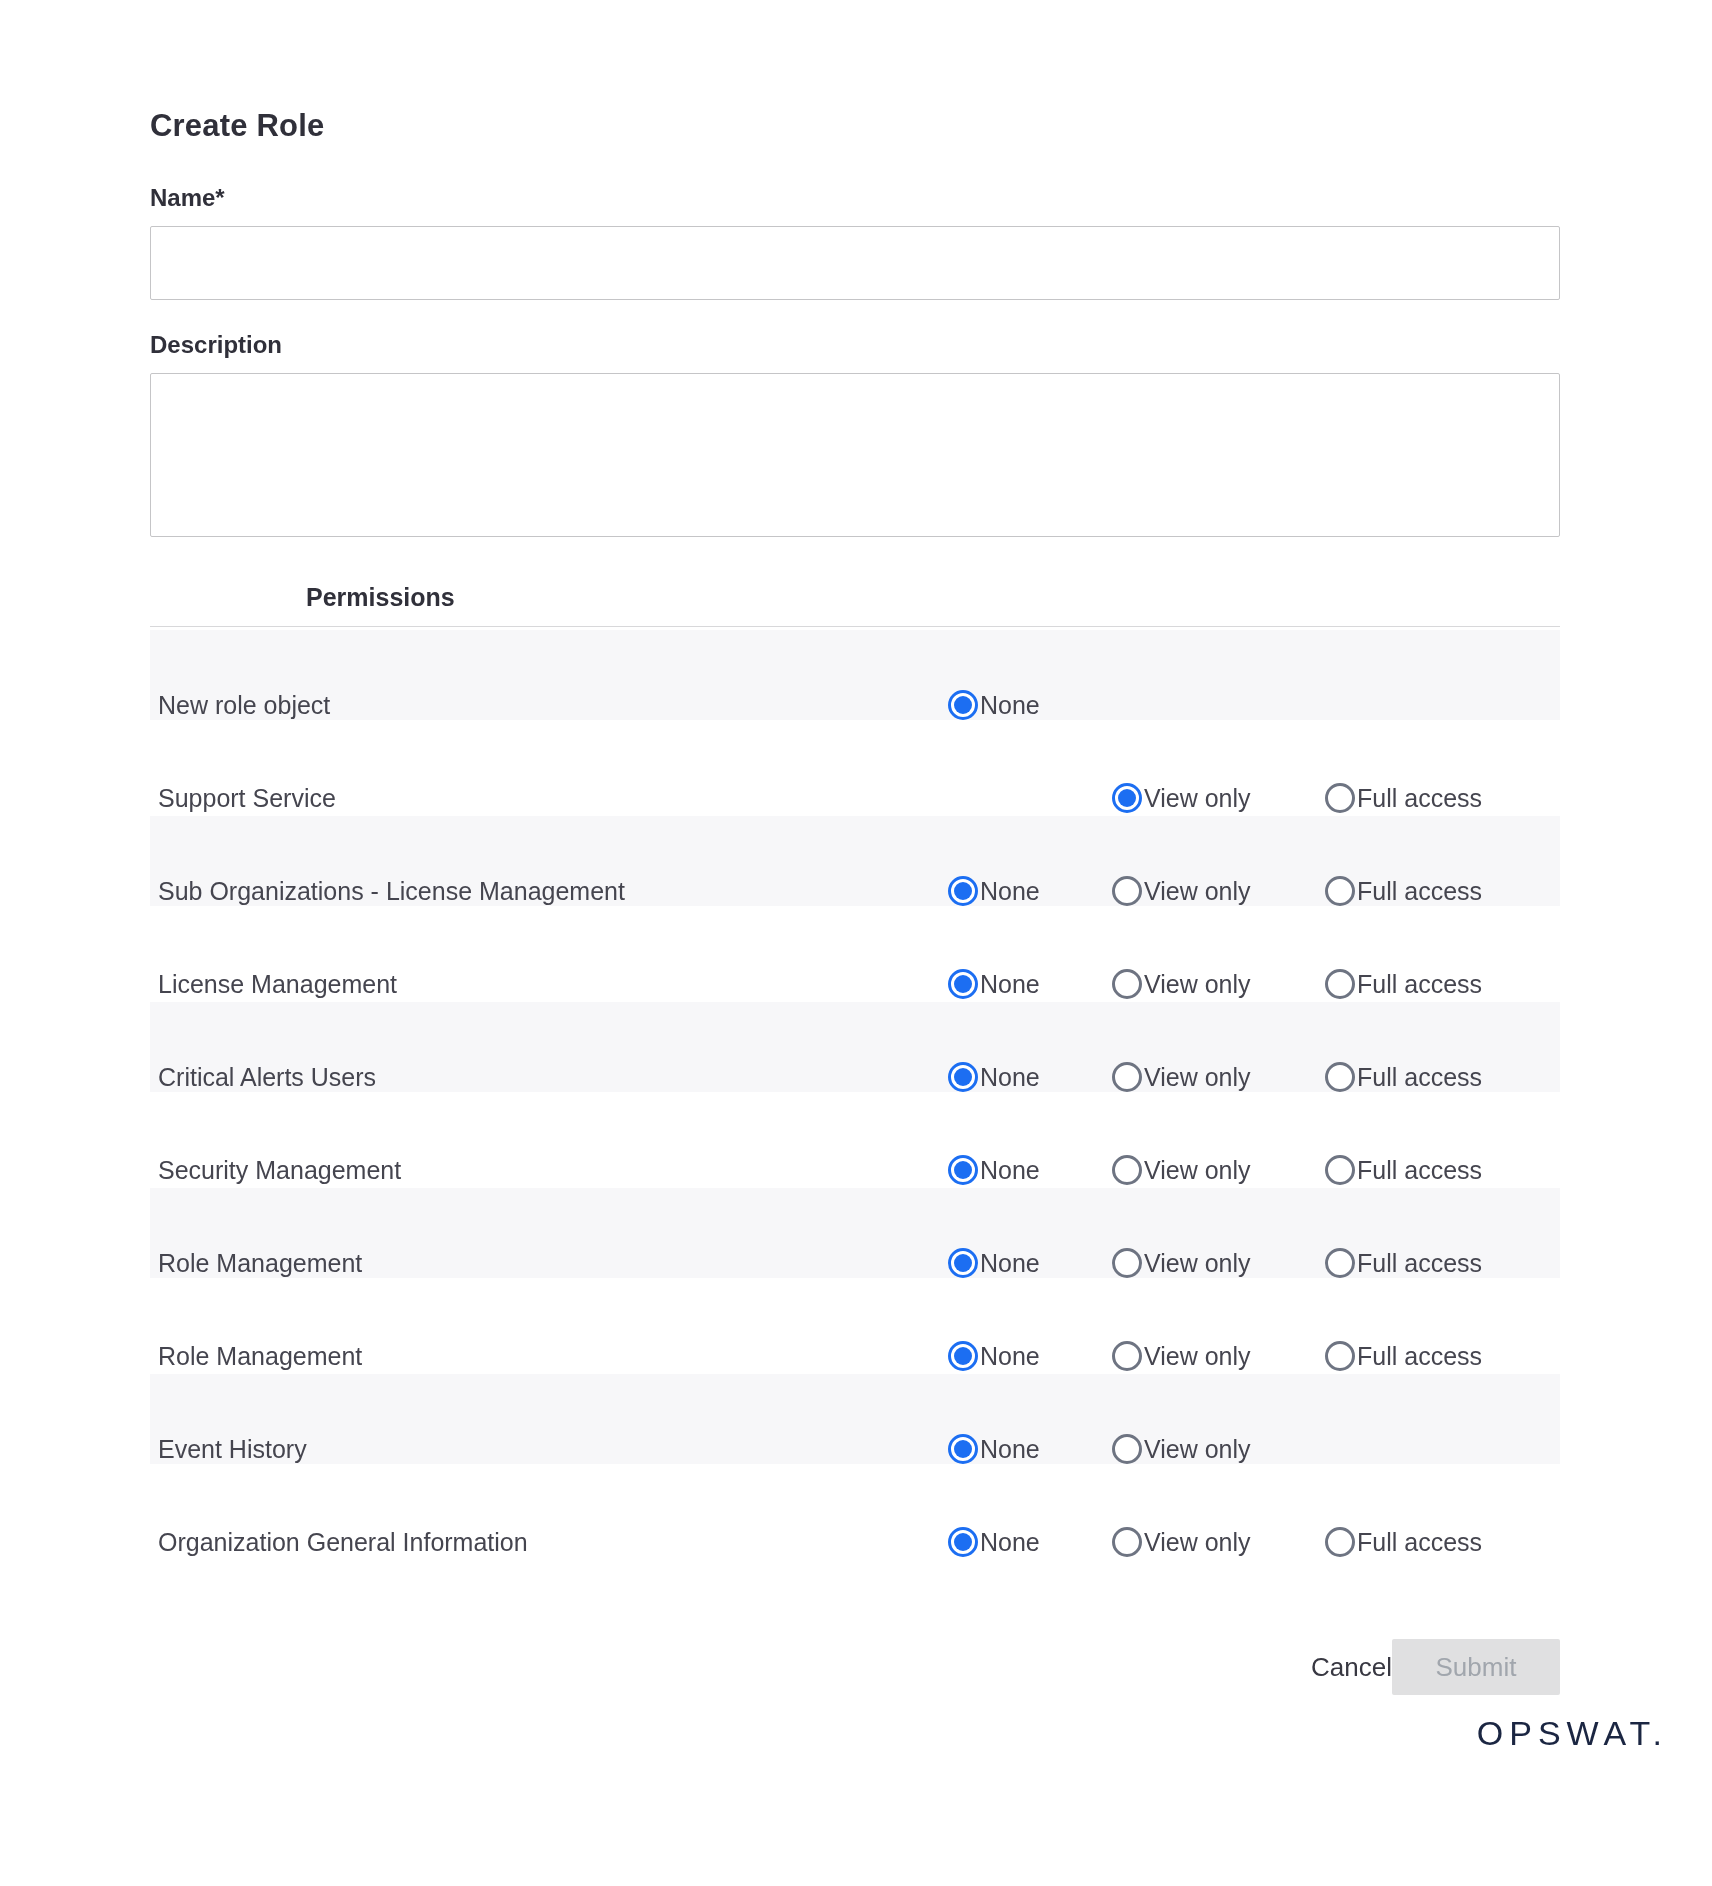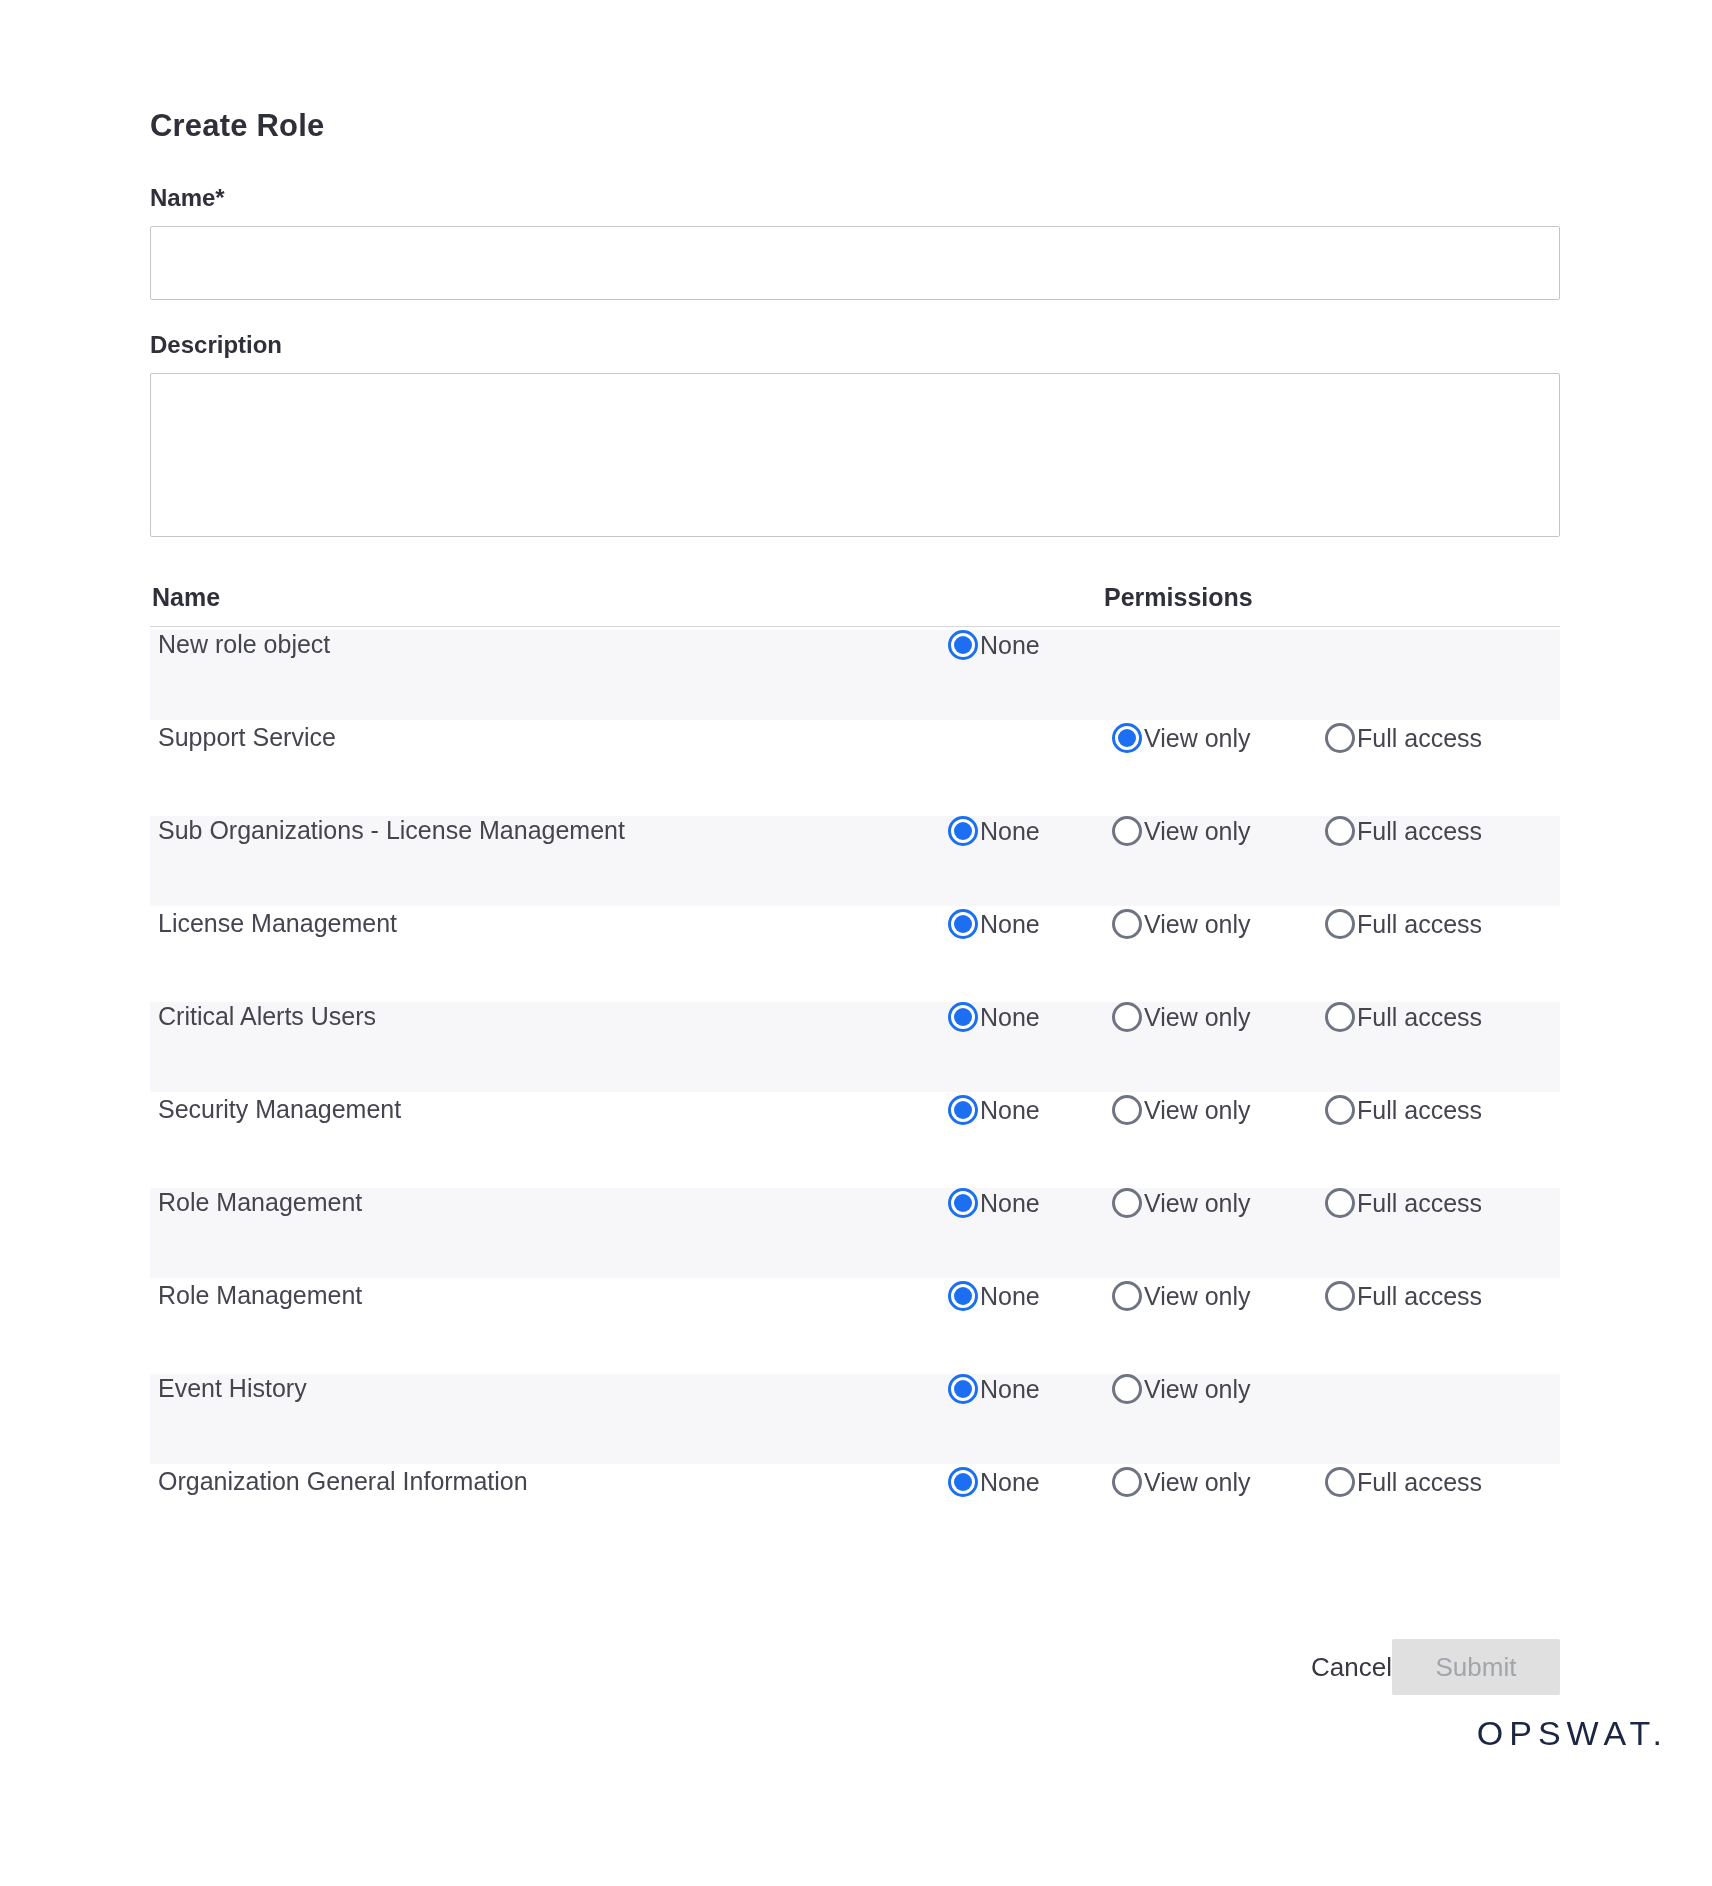--- a/index.html
+++ b/index.html
@@ -32,21 +32,21 @@
   }
   .text-input{height:74px}
   .text-area{height:164px;resize:none}
   .perm-header{
     display:flex;margin-top:46px;padding-bottom:14px;border-bottom:1px solid var(--hdr-line);
     font-size:25px;font-weight:700;color:var(--ink);
   }
   .h-name{flex:1;padding-left:2px}
   .h-perm{width:612px;padding-left:156px}
   .perm-row{
-    display:flex;align-items:flex-start;height:90px;margin-top:3px;
+    display:flex;align-items:flex-end;height:90px;margin-top:3px;
     font-size:25px;color:var(--ink-soft);
   }
   .perm-row.alt{background:var(--row-alt)}
   .row-name{flex:1;padding-left:8px}
   .perm-cells{width:612px;display:flex;align-items:center}
   .cell{display:flex;align-items:center}
   .cell.c-none{width:164px}
   .cell.c-view_only{width:213px}
   .cell.c-full_access{width:235px}
   .radio{
@@ -79,21 +79,20 @@
 
   <h1 class="page-title">Create Role</h1>
 
   <label class="field-label lbl-name">Name*</label>
   <input class="text-input" type="text" value="" style="">
 
   <label class="field-label lbl-desc">Description</label>
   <textarea class="text-area" style=""></textarea>
 
   <div class="perm-header">
-    <div class="h-name">Name</div>
     <div class="h-perm">Permissions</div>
   </div>
 
   <div id="rows-host">
       <div class="perm-row alt">
         <div class="row-name">New role object</div>
         <div class="perm-cells">
           <div class="cell c-none">
             <span class="radio selected"></span>
             <span class="radio-label">None</span>

